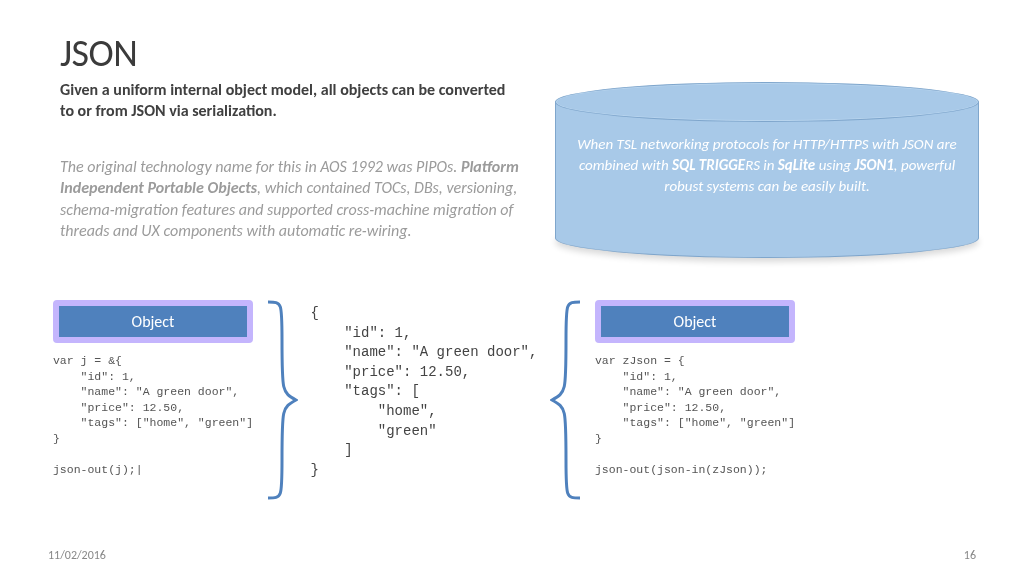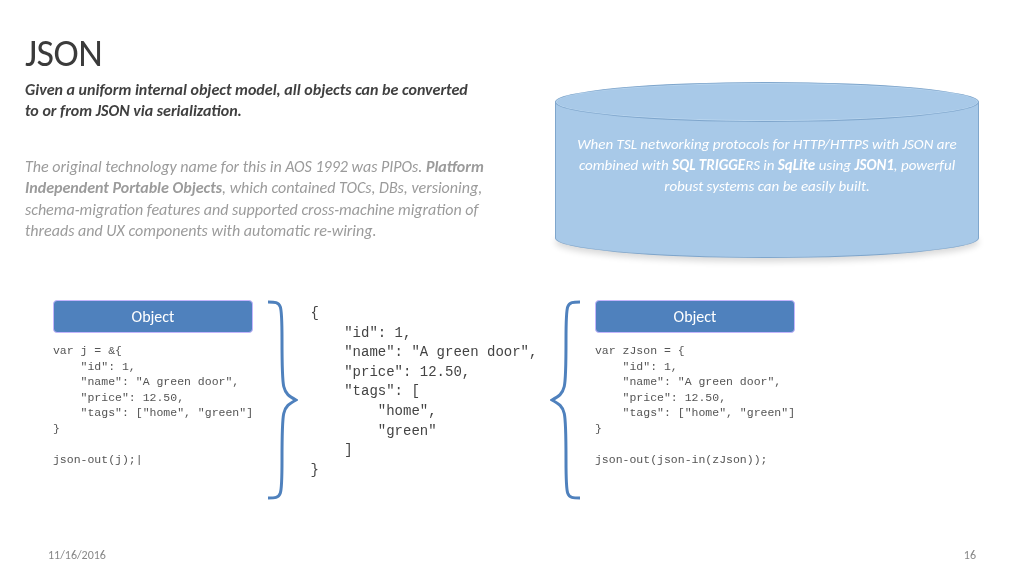--- a/index.html
+++ b/index.html
@@ -7,31 +7,30 @@
     width: 1024px;
     height: 576px;
     font-family: Calibri, "Segoe UI", Arial, sans-serif;
     background: #fff;
     position: relative;
     overflow: hidden;
   }
   .slide {
     position: absolute;
     inset: 0;
-    padding: 30px 48px 20px 25px;
+    padding: 30px 48px 20px 60px;
   }
   .title {
     font-size: 38px;
     font-weight: 400;
     color: #3b3b3b;
     letter-spacing: -0.5px;
   }
   .subtitle {
     font-size: 16px;
-    font-style: italic;
     font-weight: 700;
     color: #404040;
     line-height: 1.3;
     margin-top: 4px;
     max-width: 460px;
   }
   .desc {
     font-size: 16px;
     font-style: italic;
     color: #9b9b9b;
@@ -97,21 +96,21 @@
     gap: 6px;
   }
   .col {
     display:flex;
     flex-direction:column;
     align-items:center;
   }
   .obj-label {
     background:#4f81bd;
     color:#fff;
-    border:1px solid #c4b5fd;
+    border:6px solid #c4b5fd;
     border-radius:4px;
     padding:6px 0;
     width:200px;
     text-align:center;
     font-size:16px;
     margin-bottom:10px;
   }
   .code {
     font-family: Liberation Mono, monospace;
     font-size: 11.5px;
@@ -210,16 +209,16 @@
     "price": 12.50,
     "tags": ["home", "green"]
 }
 
 json-out(json-in(zJson));</div>
     </div>
 
   </div>
 
   <div class="footer">
-    <span>11/16/2016</span>
+    <span>11/02/2016</span>
     <span>16</span>
   </div>
 </div>
 
 </body></html>

